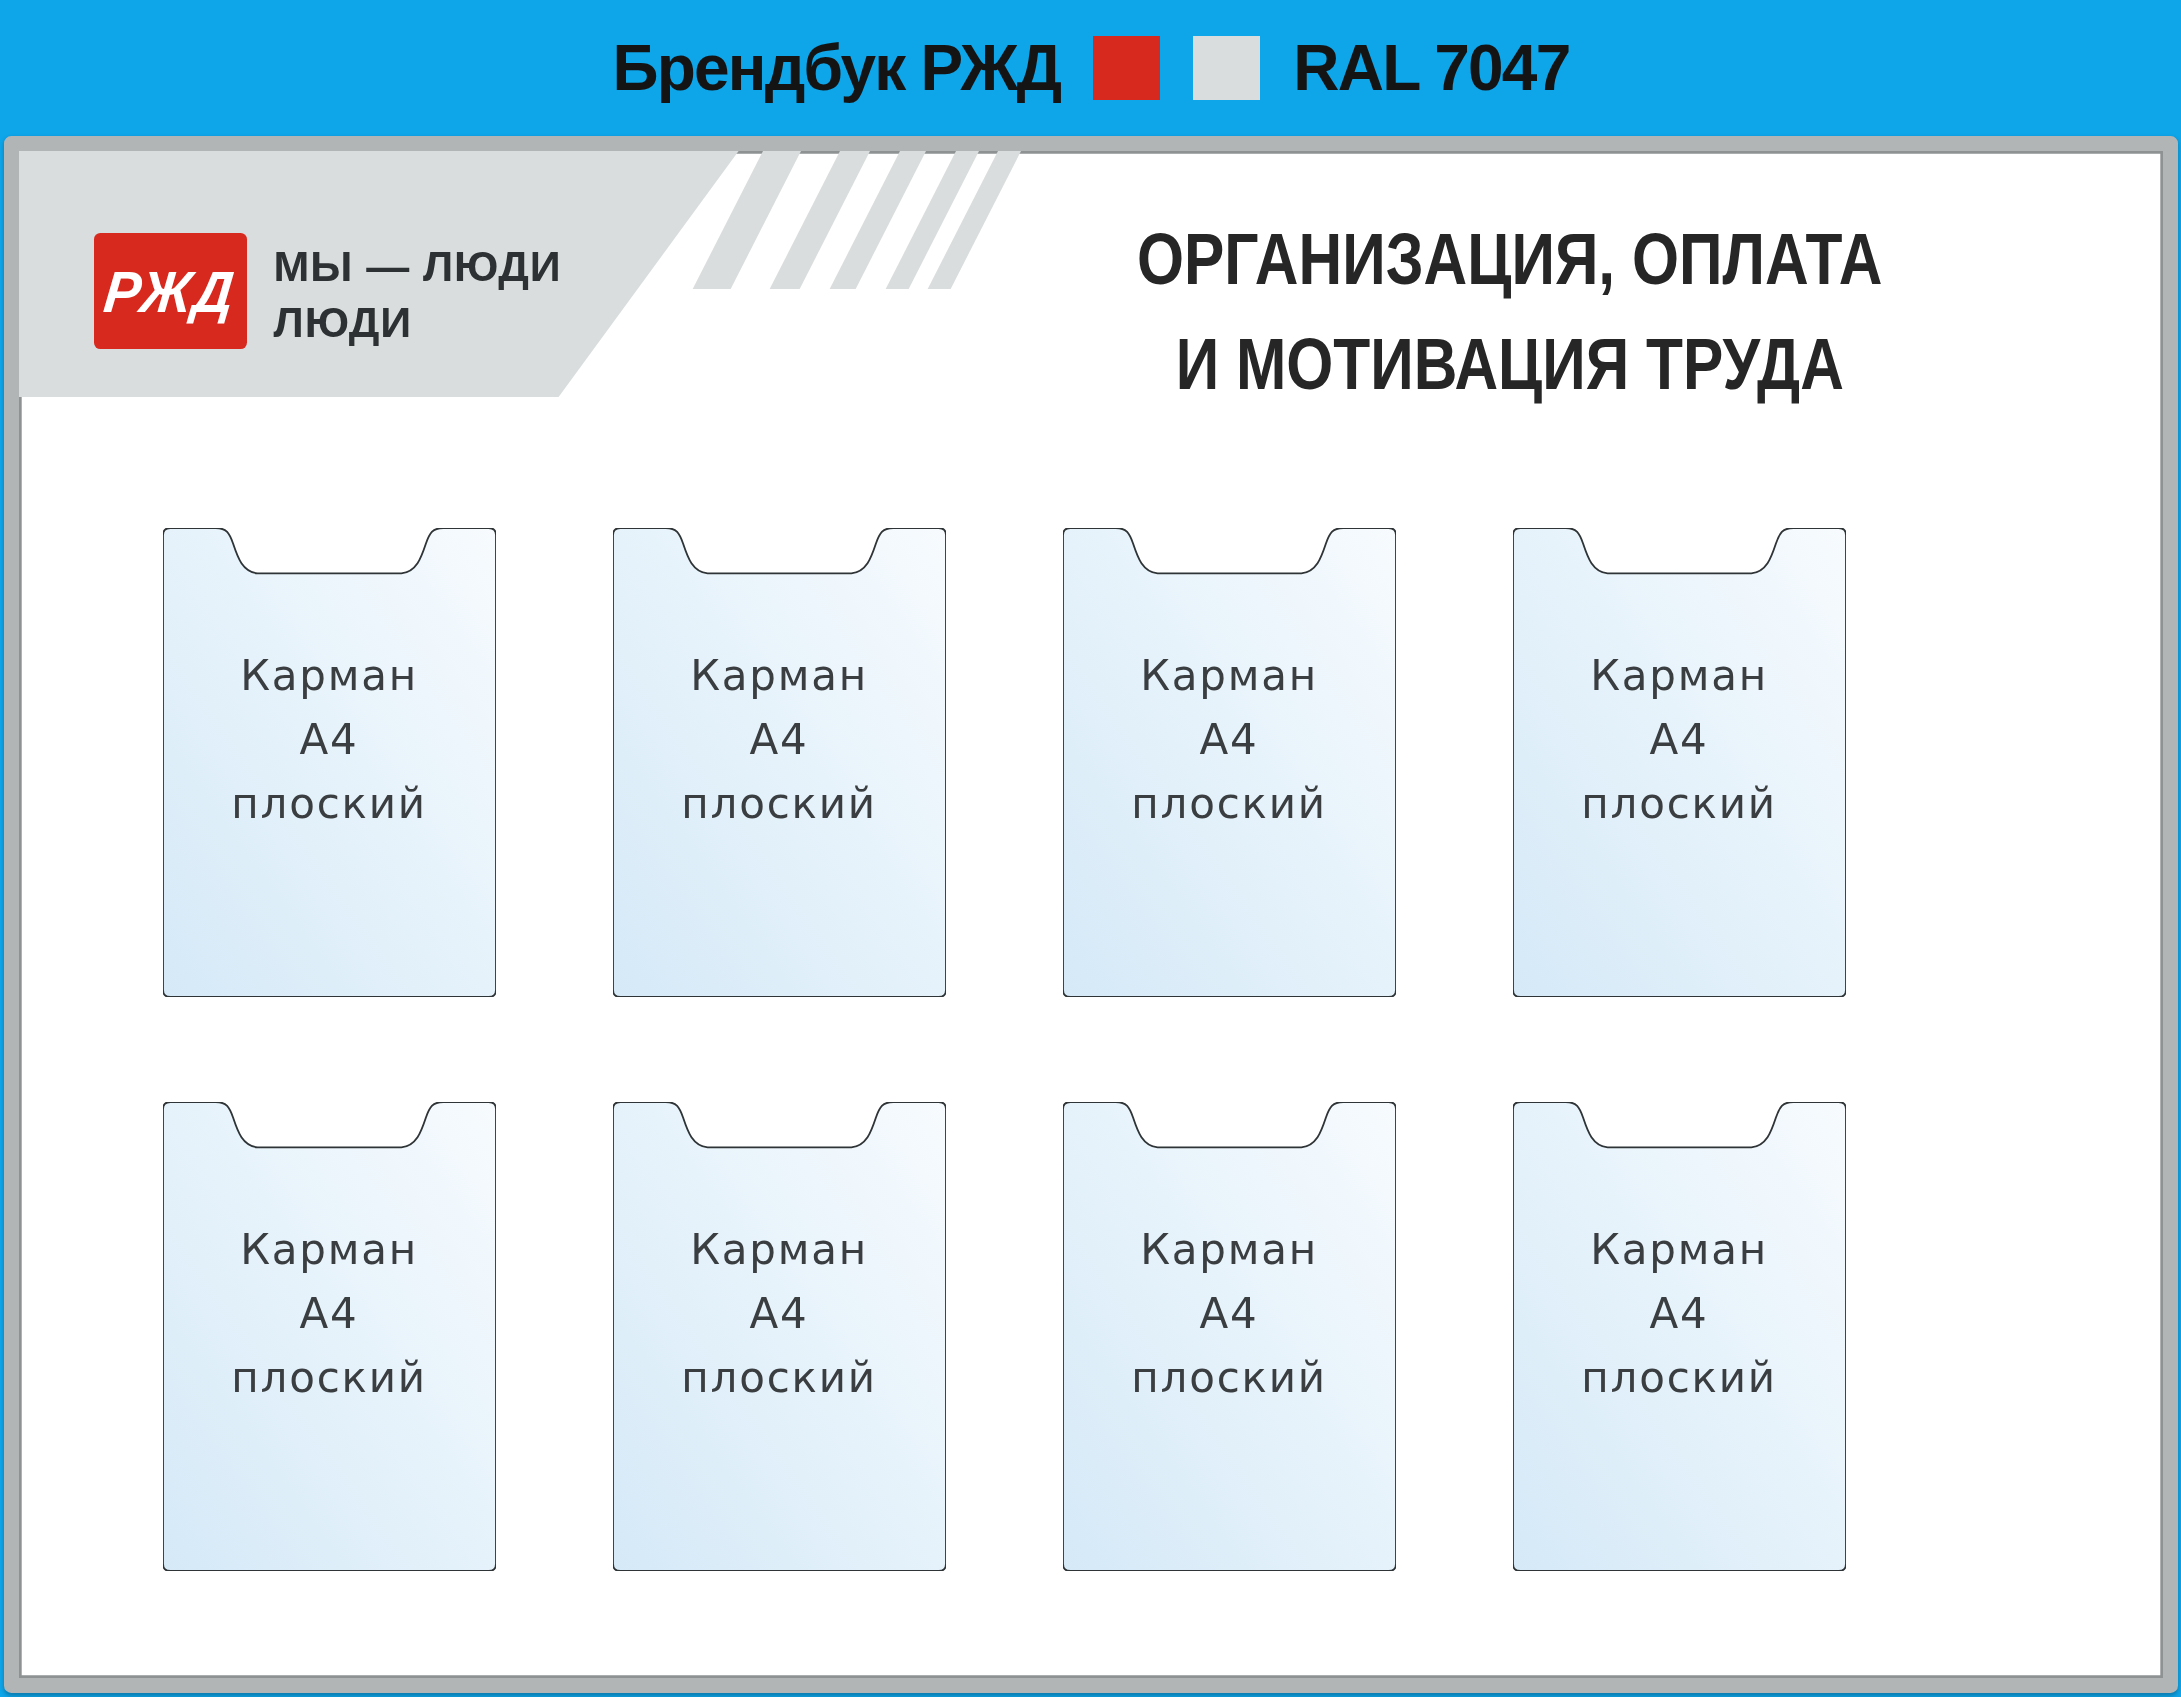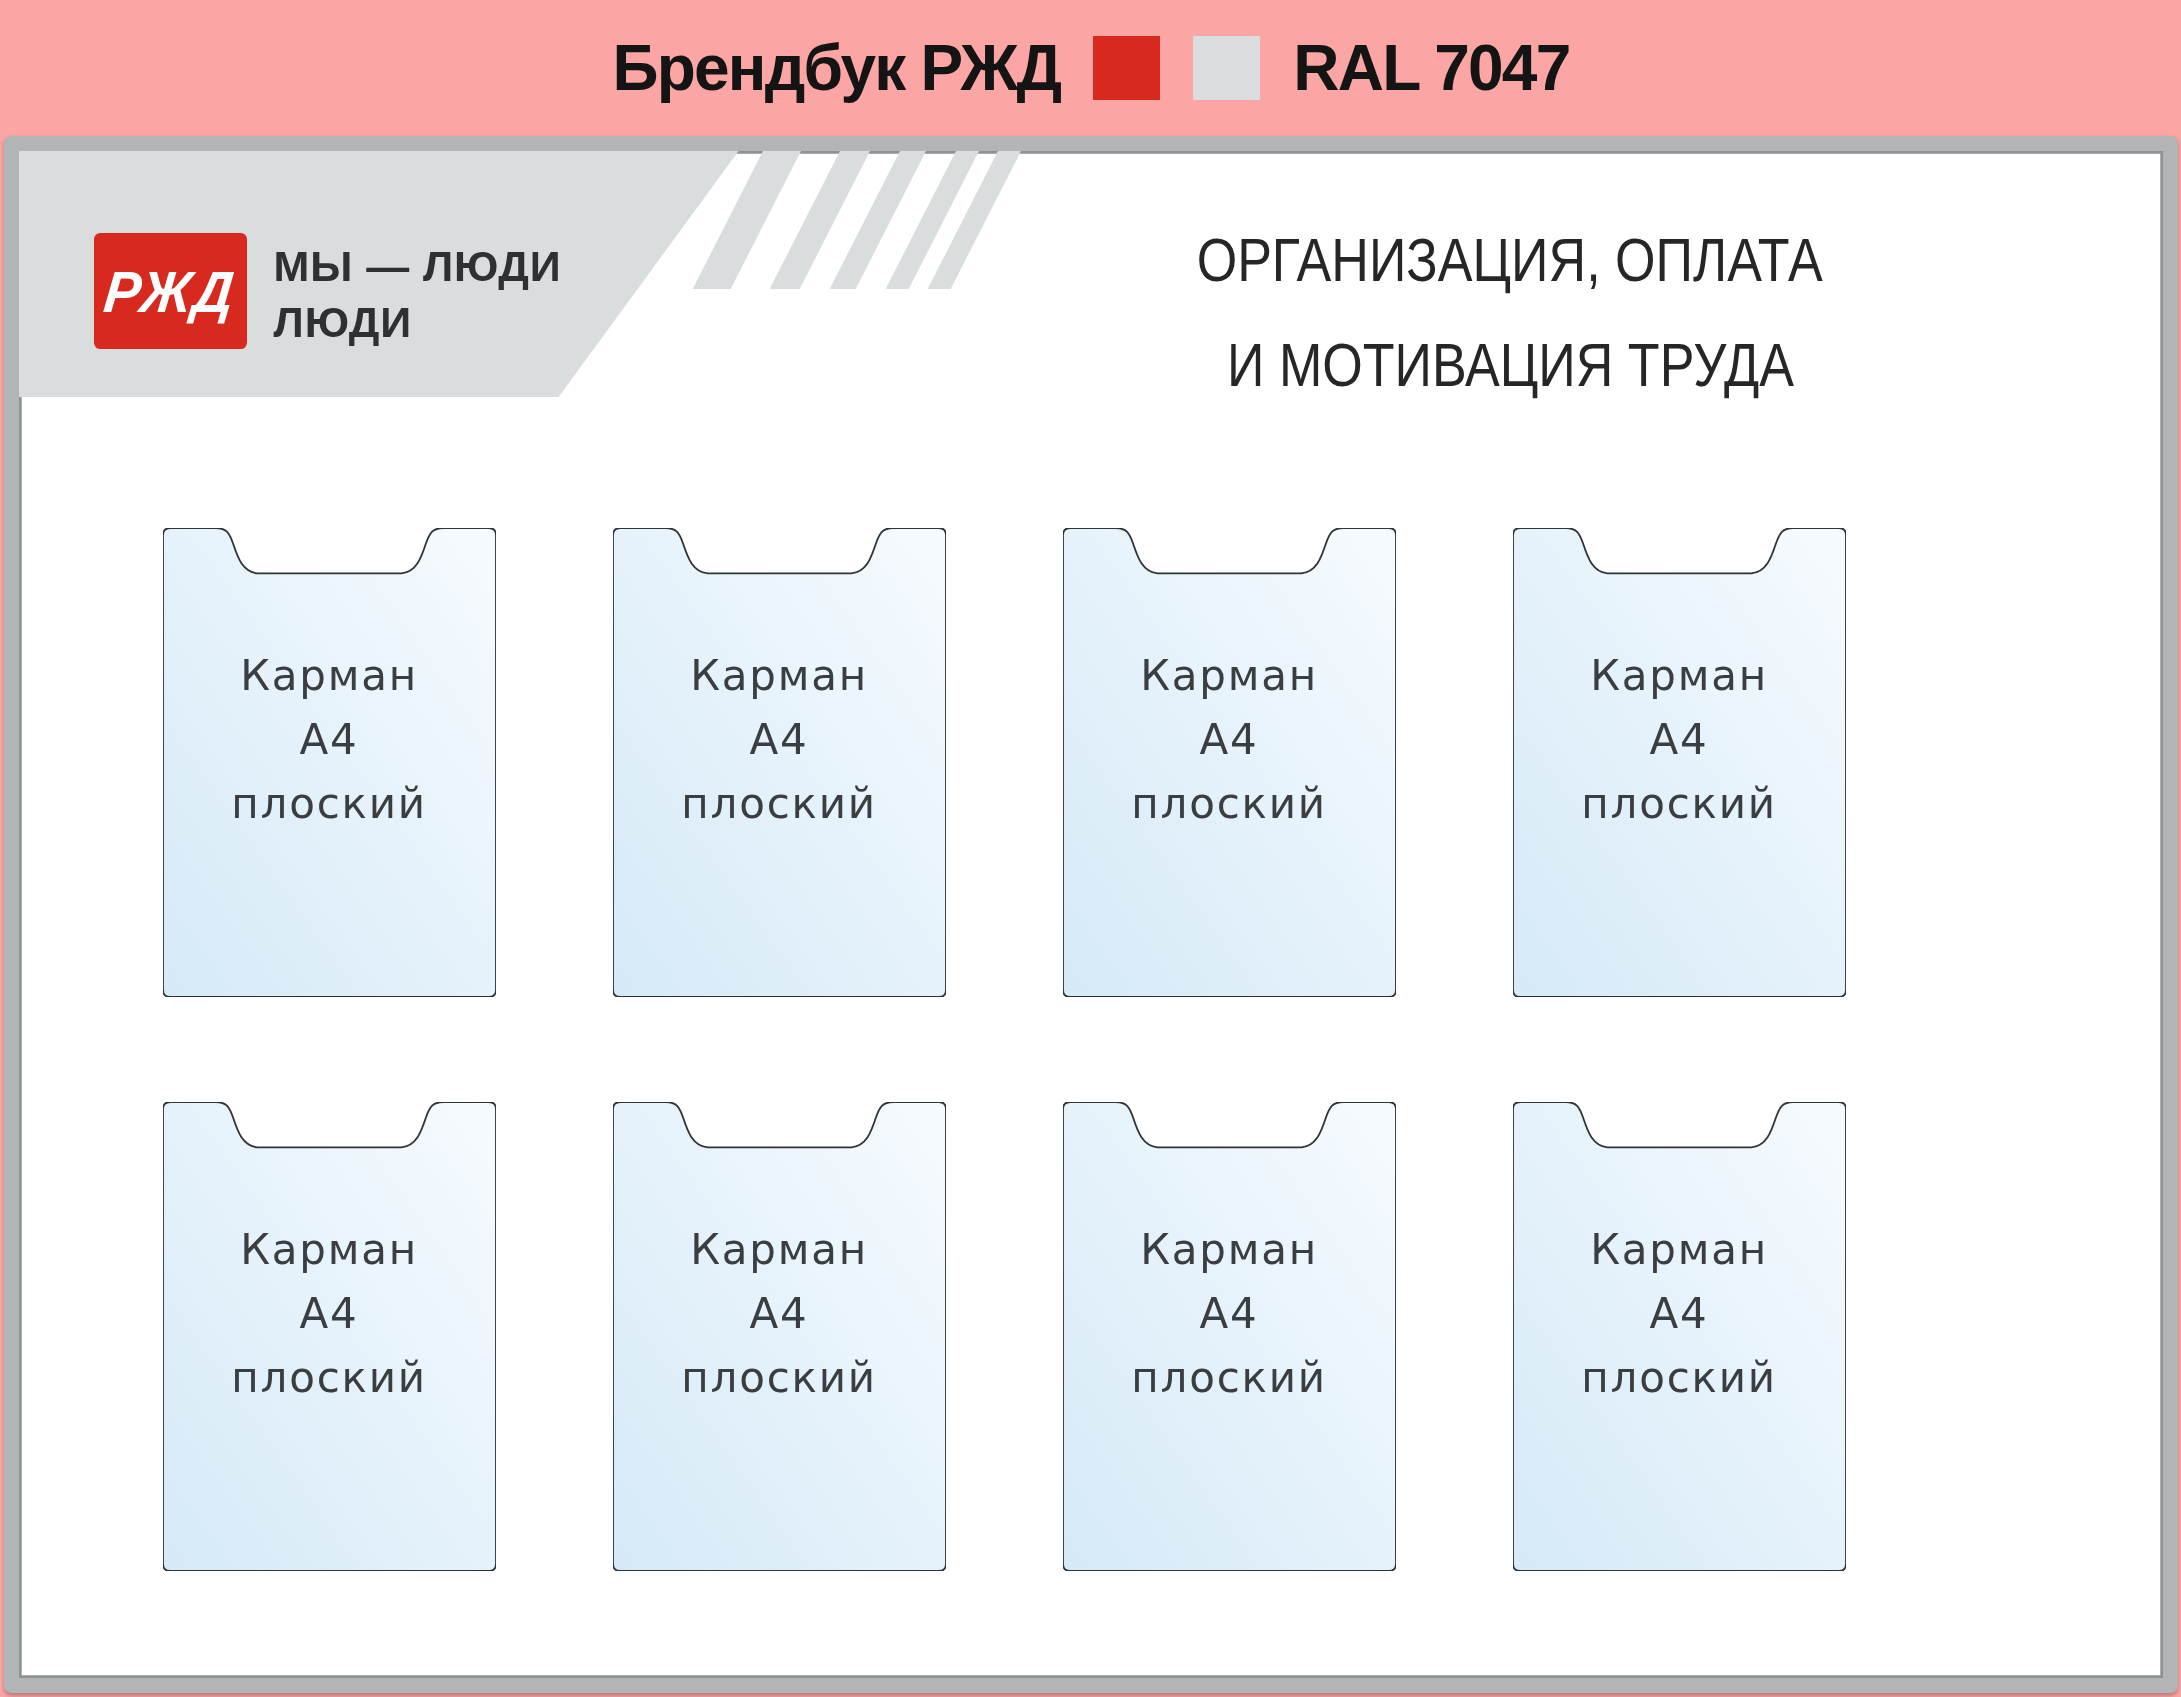--- a/index.html
+++ b/index.html
@@ -1,17 +1,17 @@
 <!DOCTYPE html>
 <html style="font-size:14.5px"><head>
 <meta charset="utf-8">
 <style>
   html,body{margin:0;padding:0;background:#ffffff;}
   .page{
-    position:relative;width:2182px;height:1697px;background:#fca5a5;
+    position:relative;width:2182px;height:1697px;background:#0ea5e9;
     font-family:"Liberation Sans",sans-serif;overflow:hidden;
   }
   
   .spec-header{
     position:absolute;left:0;top:0;width:2182px;height:136px;
     display:flex;align-items:center;justify-content:center;gap:33px;
   }
   .spec-text{
     font-size:64px;font-weight:bold;color:#141414;letter-spacing:-1.8px;
     white-space:nowrap;
@@ -51,22 +51,22 @@
   }
   
   .slogan{
     position:absolute;left:255px;top:87px;
     font-size:43px;line-height:56px;font-weight:700;
     color:#2e3133;letter-spacing:0.9px;white-space:nowrap;
   }
   
   .title{
     position:absolute;left:855px;top:56px;width:1273px;
-    text-align:center;font-weight:normal;color:#262626;
-    font-size:62px;line-height:105px;white-space:nowrap;
+    text-align:center;font-weight:bold;color:#262626;
+    font-size:72px;line-height:105px;white-space:nowrap;
   }
   .cond{display:inline-block;transform:scaleX(.84);transform-origin:center;}
   
   .pocket-row{position:absolute;left:144px;display:flex;gap:117px;}
   .row-1{top:377px;}
   .row-2{top:951px;}
   .pocket{position:relative;width:333px;height:469px;}
   .pocket svg{position:absolute;inset:0;width:100%;height:100%;}
   .pocket-label{
     position:absolute;left:0;right:0;top:116px;text-align:center;

